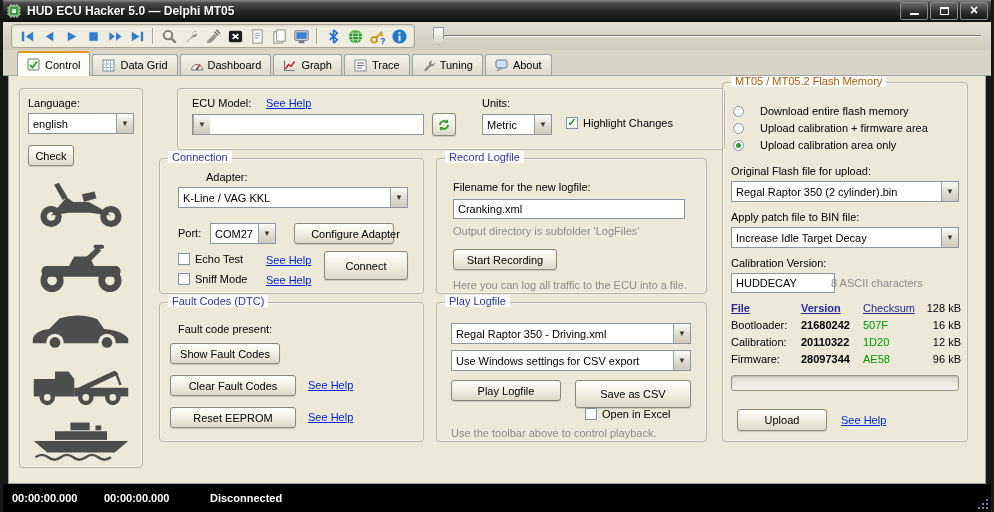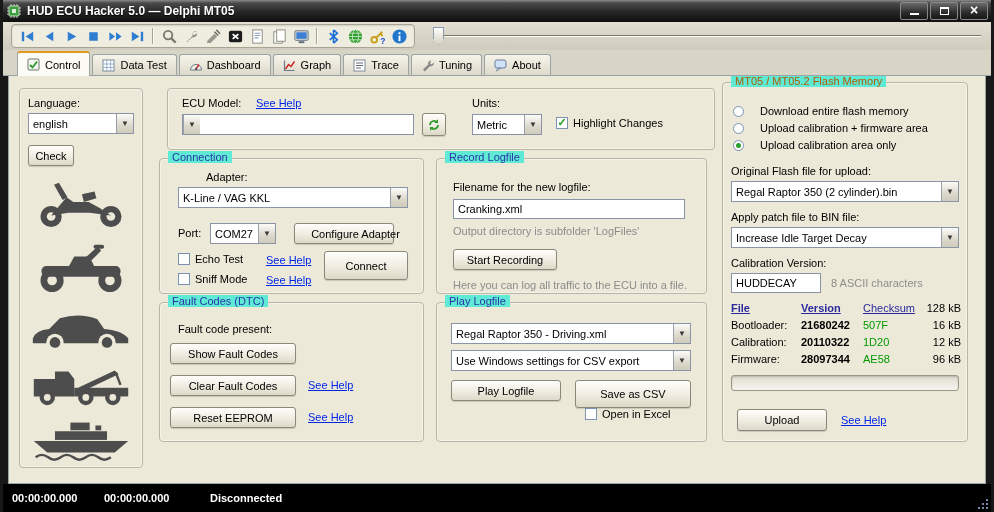--- a/index.html
+++ b/index.html
@@ -38,21 +38,21 @@
   .tab { display:flex; align-items:center; gap:5px; height:21px; padding:0 9px; margin-right:2px; cursor:pointer;
     border:1px solid #9aa4a6; border-bottom:none; border-radius:3px 3px 0 0;
     background:linear-gradient(180deg,#f6f4ea,#ddd9cb); position:relative; white-space:nowrap; }
   .tab.active { height:25px; background:#fcfbf5; border-top:2px solid #e09a1e; z-index:2; margin-bottom:-1px; }
   .tab-ico { width:13px; height:13px; display:inline-flex; }
 
   
   .main { position:relative; height:408px; margin:0 5px; background:#ece9d8; border:1px solid #9aa4a6; border-top:none; overflow:hidden; }
 
   .group { position:absolute; border:1px solid #b9b5a7; border-radius:4px; box-shadow:inset 0 0 0 1px rgba(255,255,255,0.45); }
-  .legend { position:absolute; top:-8px; left:8px; background:#5eead4; padding:0 4px; color:#2a35a8; white-space:nowrap; }
+  .legend { position:absolute; top:-8px; left:8px; background:#ffffff; padding:0 4px; color:#2a35a8; white-space:nowrap; }
   .legend.flash-title { color:#b35900; }
 
   .lbl  { position:absolute; white-space:nowrap; }
   .hint { position:absolute; color:#8c8c8c; white-space:nowrap; }
   .link { position:absolute; color:#0026e8; text-decoration:underline; white-space:nowrap; cursor:pointer;text-align:center; }
 
   .btn { position:absolute; display:flex; align-items:center; justify-content:center; cursor:pointer;
     border:1px solid #8a887a; border-radius:3px; white-space:nowrap;
     background:linear-gradient(180deg,#fefefb,#efece0 55%,#ddd9c8); box-shadow:0 1px 1px rgba(0,0,0,0.15); }
 
@@ -240,21 +240,21 @@
         </span>
         <span>Control</span>
       </div>
       <div class="tab">
         <span class="tab-ico">
           <svg viewBox="0 0 13 13" width="13" height="13">
             <rect x="1" y="1" width="11" height="11" fill="#fff" stroke="#7a8a9a"></rect>
             <path d="M1 5h11M1 8.5h11M4.8 1v11M8.6 1v11" stroke="#9ab4cf" stroke-width="1"></path>
           </svg>
         </span>
-        <span>Data Test</span>
+        <span>Data Grid</span>
       </div>
       <div class="tab">
         <span class="tab-ico">
           <svg viewBox="0 0 13 13" width="13" height="13">
             <path d="M1.5 11a5.5 5.5 0 0 1 11 0z" fill="#f0f0e8" stroke="#6a7a8a"></path>
             <path d="M7 10L10 5.5" stroke="#c33" stroke-width="1.5"></path>
             <circle cx="7" cy="10" r="1.2" fill="#555"></circle>
           </svg>
         </span>
         <span>Dashboard</span>
@@ -357,21 +357,21 @@
               <path d="M6 26 L104 26 L90 38 L20 38 Z"></path>
               <rect x="28" y="16" width="54" height="9"></rect>
               <rect x="44" y="7" width="20" height="8"></rect>
               <rect x="70" y="10" width="6" height="5"></rect>
               <path d="M8 43 q6 -5 13 0 q6 5 13 0 q6 -5 13 0 q6 5 13 0 q6 -5 13 0 q6 5 13 0" stroke="#4d4d4d" stroke-width="2.5" fill="none"></path>
             </svg>
           </div>
         </div>
     </div>
 
-    <div class="group" style="left:158px;top:12px;width:548px;height:62px;">
+    <div class="group" style="left:168px;top:12px;width:548px;height:62px;">
       <div class="lbl" style="left:14px;top:8px;">ECU Model:</div>
       <div class="link" style="left:88px;top:8px;">See Help</div>
       <div class="combo" style="left:14px;top:25px;width:232px;">
         <span class="combo-btn">▼</span>
       </div>
       <div class="btn" style="left:254px;top:24px;width:24px;height:23px;">
         <span style="display:inline-flex;">
           <svg viewBox="0 0 18 18" width="16" height="16">
             <path d="M4.5 9a4.5 4.5 0 0 1 8-2.8" fill="none" stroke="#2a9a2a" stroke-width="2"></path>
             <path d="M13.5 2.5v4.2h-4.2z" fill="#2a9a2a"></path>
@@ -422,21 +422,21 @@
       <div class="lbl" style="left:16px;top:22px;">Filename for the new logfile:</div>
       <input class="tbox" style="left: 16px; top: 40px; width: 232px;" value="Cranking.xml">
       <div class="hint" style="left:16px;top:66px;">Output directory is subfolder 'LogFiles'</div>
       <div class="btn" style="left:16px;top:90px;width:104px;height:21px;">Start Recording</div>
       <div class="hint" style="left:16px;top:120px;">Here you can log all traffic to the ECU into a file.</div>
     </div>
 
     <div class="group" style="left:150px;top:226px;width:265px;height:140px;">
       <div class="legend">Fault Codes (DTC)</div>
       <div class="lbl" style="left:18px;top:20px;">Fault code present:</div>
-      <div class="btn" style="left:10px;top:40px;width:126px;height:21px;">Show Fault Codes</div>
+      <div class="btn" style="left:10px;top:40px;width:110px;height:21px;">Show Fault Codes</div>
       <div class="btn" style="left:10px;top:72px;width:126px;height:21px;">Clear Fault Codes</div>
       <div class="link" style="left:148px;top:76px;">See Help</div>
       <div class="btn" style="left:10px;top:104px;width:126px;height:21px;">Reset EEPROM</div>
       <div class="link" style="left:148px;top:108px;">See Help</div>
     </div>
 
     <div class="group" style="left:427px;top:226px;width:271px;height:140px;">
       <div class="legend">Play Logfile</div>
       <div class="combo" style="left:14px;top:20px;width:240px;">
         <span class="combo-text">Regal Raptor 350 - Driving.xml</span>
@@ -445,20 +445,21 @@
       <div class="combo" style="left:14px;top:47px;width:240px;">
         <span class="combo-text">Use Windows settings for CSV export</span>
         <span class="combo-btn">▼</span>
       </div>
       <div class="btn" style="left:14px;top:77px;width:110px;height:21px;">Play Logfile</div>
       <div class="btn" style="left:138px;top:77px;width:116px;height:28px;">Save as CSV</div>
       <label class="check" style="left:148px;top:105px;">
         <span class="cbox"></span>
         <span>Open in Excel</span>
       </label>
+      <div class="hint" style="left:14px;top:124px;">Use the toolbar above to control playback.</div>
     </div>
 
     <div class="group" style="left:713px;top:6px;width:246px;height:360px;">
       <div class="legend flash-title">MT05 / MT05.2 Flash Memory</div>
       <div id="flash-radios">
           <div class="radio" style="top: 22px;">
             <span class="rdot"></span>
             <span>Download entire flash memory</span>
           </div>
           <div class="radio" style="top: 39px;">
@@ -474,21 +475,21 @@
       <div class="combo" style="left:8px;top:98px;width:228px;">
         <span class="combo-text">Regal Raptor 350 (2 cylinder).bin</span>
         <span class="combo-btn">▼</span>
       </div>
       <div class="lbl" style="left:8px;top:128px;">Apply patch file to BIN file:</div>
       <div class="combo" style="left:8px;top:144px;width:228px;">
         <span class="combo-text">Increase Idle Target Decay</span>
         <span class="combo-btn">▼</span>
       </div>
       <div class="lbl" style="left:8px;top:174px;">Calibration Version:</div>
-      <input class="tbox" style="left: 8px; top: 190px; width: 90px;" value="HUDDECAY">
+      <input class="tbox" style="left: 8px; top: 190px; width: 104px;" value="HUDDECAY">
       <div class="hint" style="left:108px;top:194px;">8 ASCII characters</div>
 
       <div class="ftable">
         <div class="frow fhead">
           <span class="fc1">File</span>
           <span class="fc2">Version</span>
           <span class="fc3">Checksum</span>
           <span class="fc4">128 kB</span>
         </div>
         <div id="flash-rows">

